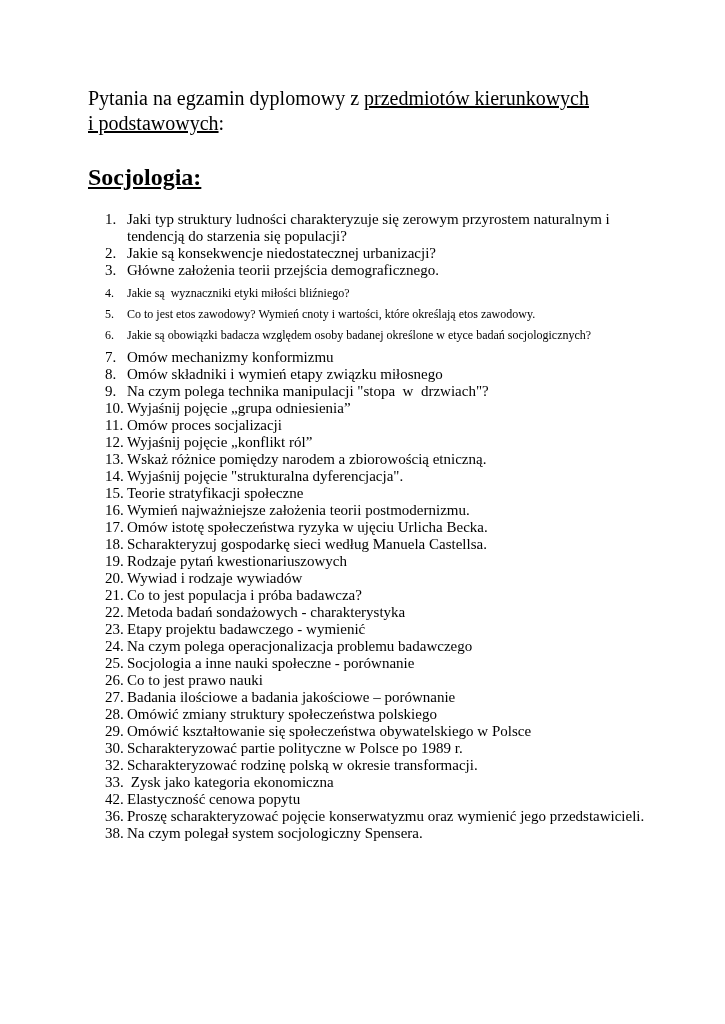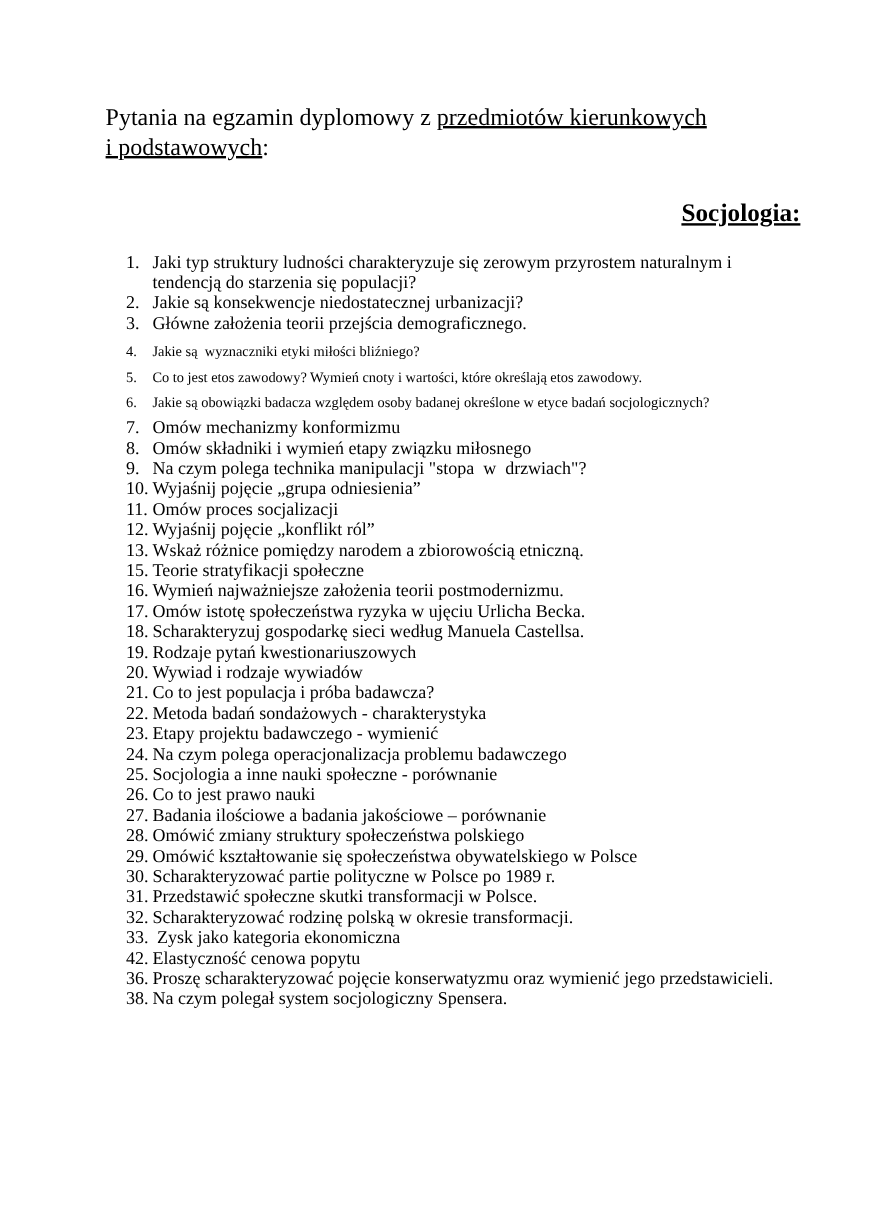--- a/index.html
+++ b/index.html
@@ -23,25 +23,24 @@
     margin: 0;
     font-size: 20px;
     line-height: 25px;
     font-weight: normal;
   }
   .u {
     text-decoration: underline;
   }
   .section-heading {
     margin: 28px 0 0 0;
-    font-size: 21px;
+    font-size: 24px;
     line-height: 26px;
     font-weight: bold;
     text-decoration: underline;
-    text-align: right;
   }
   .question-list {
     margin-top: 21px;
   }
   .q {
     display: flex;
     padding-left: 17px;
     font-size: 15px;
     line-height: 17px;
   }
@@ -115,20 +114,24 @@
   </div>
         <div class="q">
     <span class="num">12.</span>
     <span class="txt">Wyjaśnij pojęcie „konflikt ról”</span>
   </div>
         <div class="q">
     <span class="num">13.</span>
     <span class="txt">Wskaż różnice pomiędzy narodem a zbiorowością etniczną.</span>
   </div>
         <div class="q">
+    <span class="num">14.</span>
+    <span class="txt">Wyjaśnij pojęcie "strukturalna dyferencjacja".</span>
+  </div>
+        <div class="q">
     <span class="num">15.</span>
     <span class="txt">Teorie stratyfikacji społeczne</span>
   </div>
         <div class="q">
     <span class="num">16.</span>
     <span class="txt">Wymień najważniejsze założenia teorii postmodernizmu.</span>
   </div>
         <div class="q">
     <span class="num">17.</span>
     <span class="txt">Omów istotę społeczeństwa ryzyka w ujęciu Urlicha Becka.</span>
@@ -179,24 +182,20 @@
   </div>
         <div class="q">
     <span class="num">29.</span>
     <span class="txt">Omówić kształtowanie się społeczeństwa obywatelskiego w Polsce</span>
   </div>
         <div class="q">
     <span class="num">30.</span>
     <span class="txt">Scharakteryzować partie polityczne w Polsce po 1989 r.</span>
   </div>
         <div class="q">
-    <span class="num">31.</span>
-    <span class="txt">Przedstawić społeczne skutki transformacji w Polsce.</span>
-  </div>
-        <div class="q">
     <span class="num">32.</span>
     <span class="txt">Scharakteryzować rodzinę polską w okresie transformacji.</span>
   </div>
         <div class="q">
     <span class="num">33.</span>
     <span class="txt"> Zysk jako kategoria ekonomiczna</span>
   </div>
         <div class="q">
     <span class="num">42.</span>
     <span class="txt">Elastyczność cenowa popytu</span>

